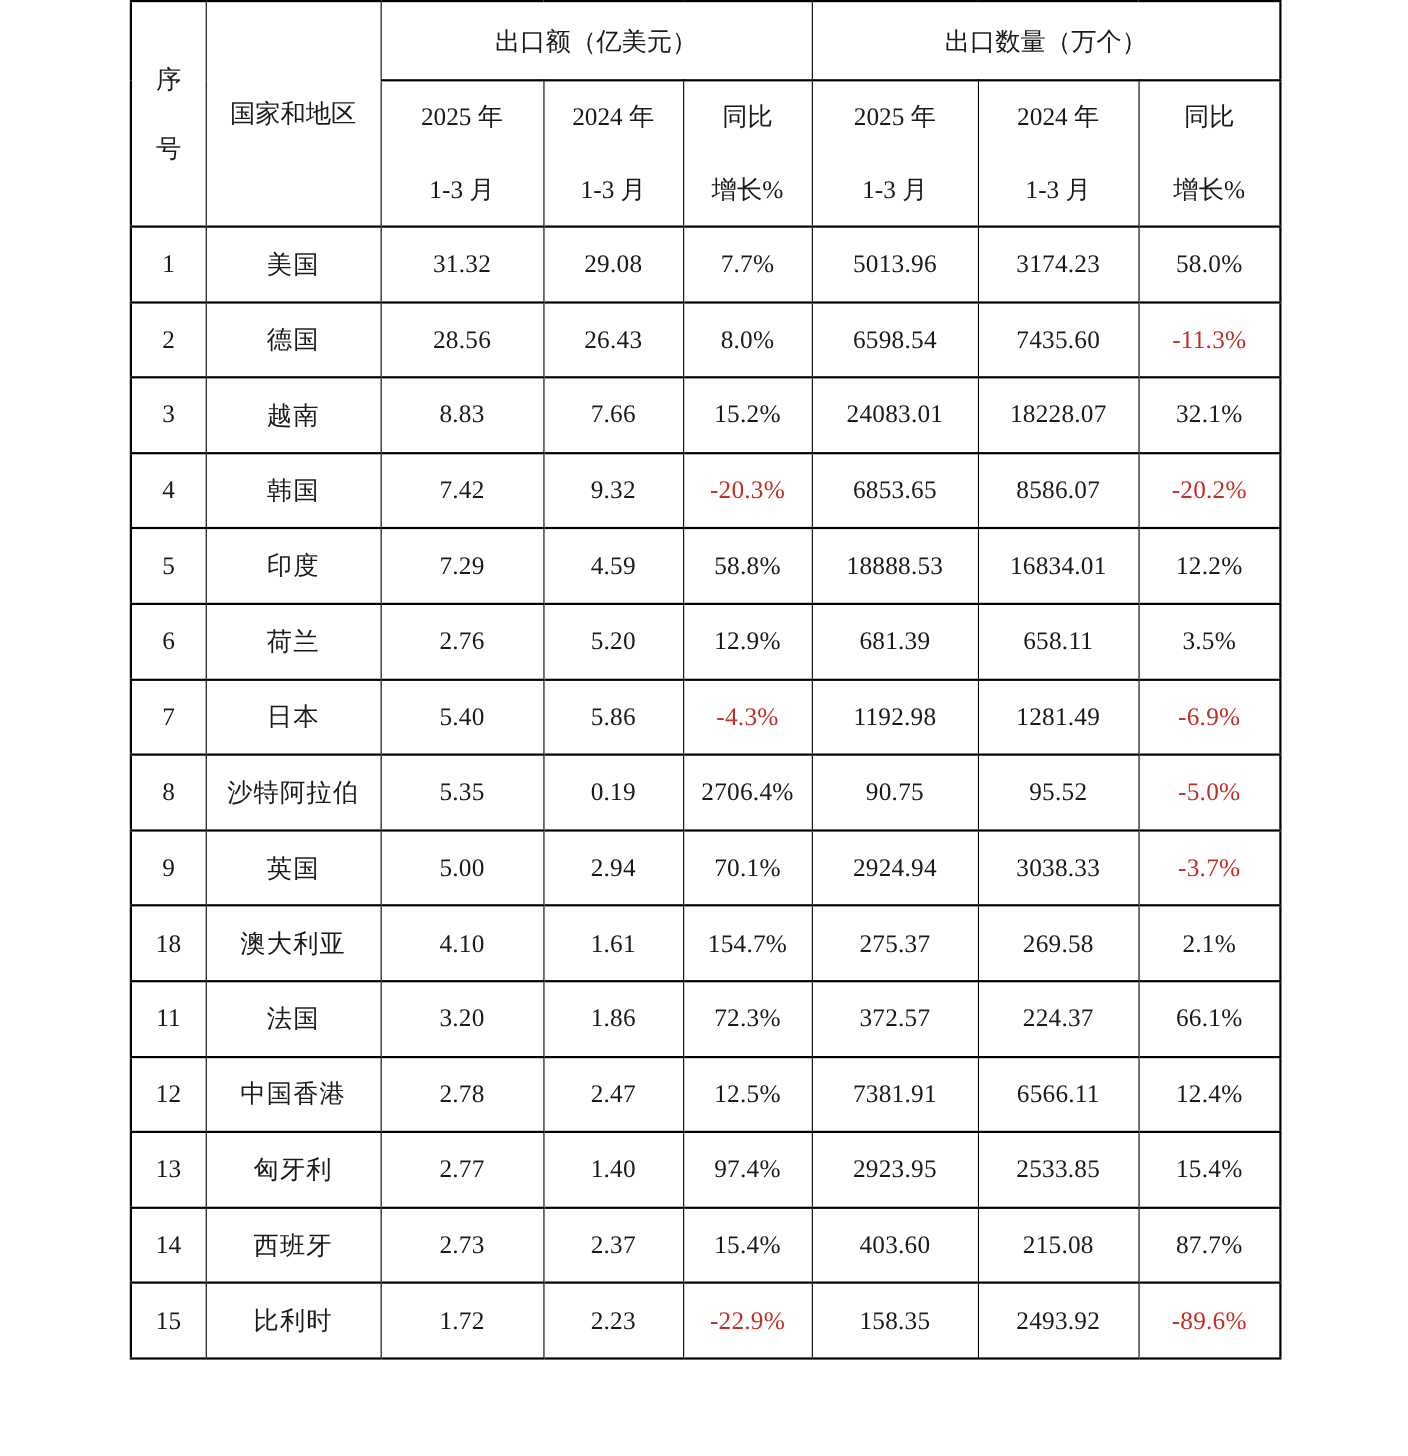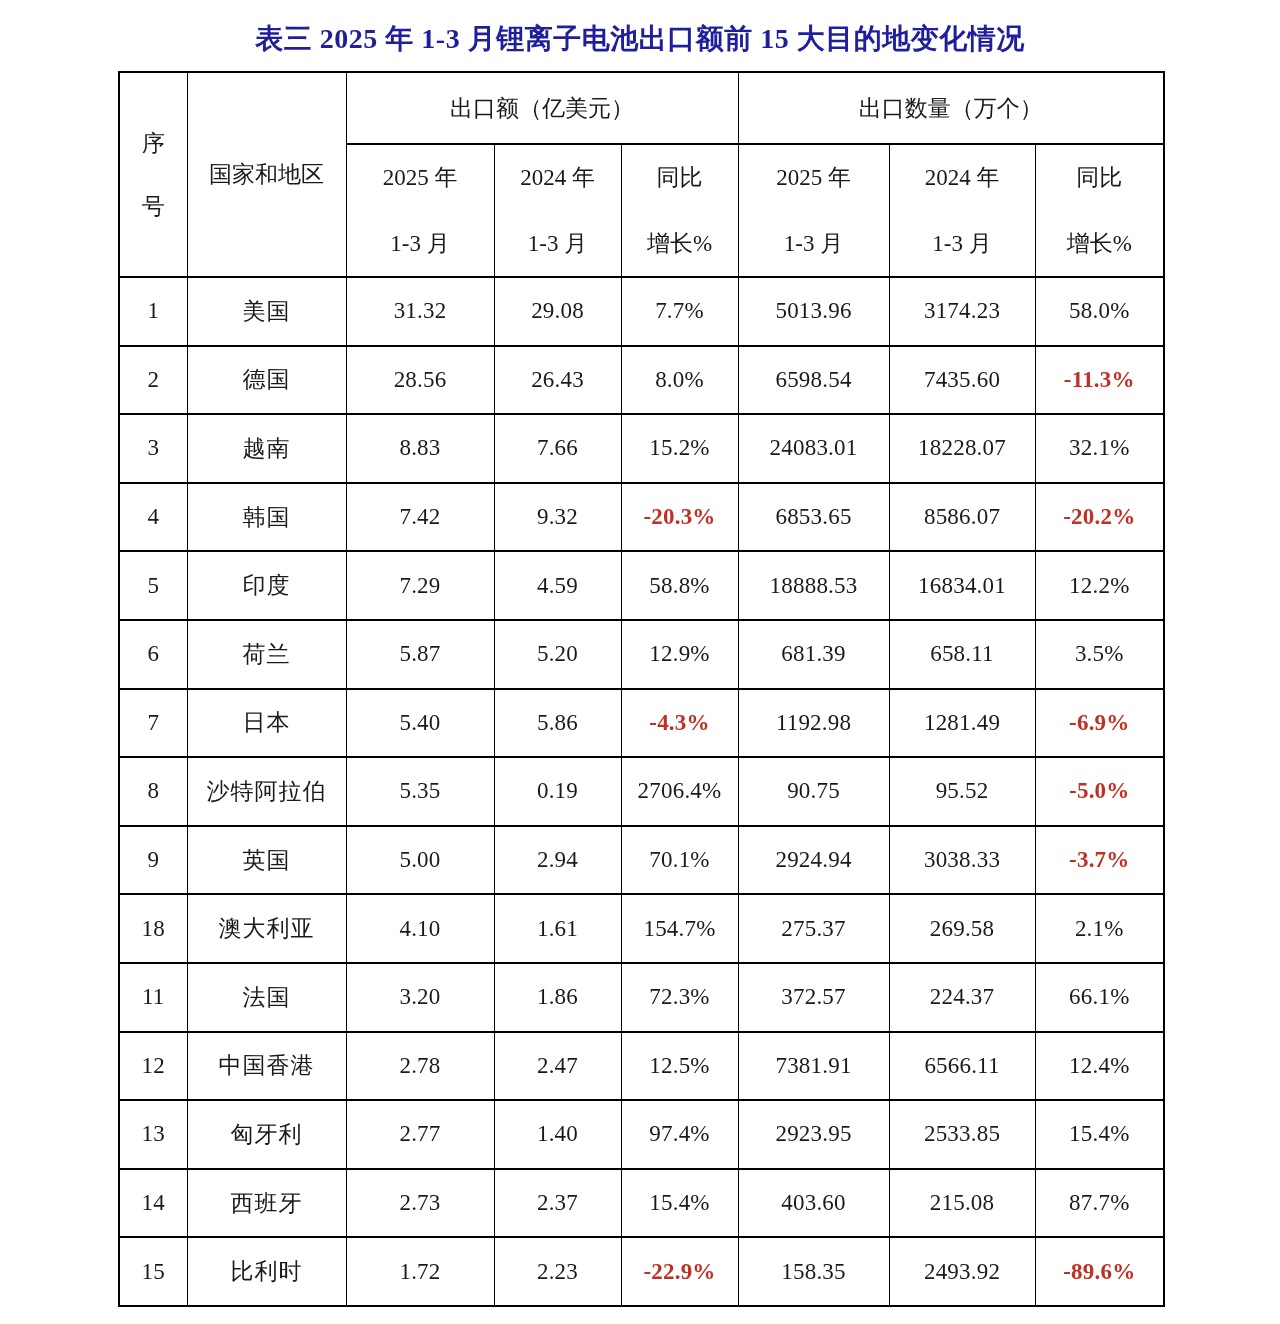--- a/index.html
+++ b/index.html
@@ -51,28 +51,27 @@
     justify-content:space-around;
     align-items:center;
     height:100%;
   }
   th.seq-th .two-line { justify-content:center; gap:32px; }
   th .cell-inner-wrap { height:131px; }
   th.seq-th .cell-inner-wrap { height:201px; }
   tbody tr { height:68.6px; }
   tbody td { letter-spacing:0.2px; }
   td.c-country { letter-spacing:1px; }
-  .neg { color:var(--neg-color);font-weight:bold; }
+  .neg { color:var(--neg-color); }
 </style>
 </head>
 <body>
 
 <div class="page">
 
-  <div class="title">表三 2025 年 1-3 月锂离子电池出口额前 15 大目的地变化情况</div>
 
   <table class="tbl">
     <colgroup>
       <col style="width:68px">
       <col style="width:159px">
       <col style="width:148px">
       <col style="width:127px">
       <col style="width:117px">
       <col style="width:151px">
       <col style="width:146px">
@@ -181,21 +180,21 @@
     <td>4.59</td>
     <td class="auto-neg">58.8%</td>
     <td>18888.53</td>
     <td>16834.01</td>
     <td class="auto-neg">12.2%</td>
   </tr>
 
   <tr class="data-row">
     <td class="c-seq">6</td>
     <td class="c-country">荷兰</td>
-    <td>5.87</td>
+    <td>2.76</td>
     <td>5.20</td>
     <td class="auto-neg">12.9%</td>
     <td>681.39</td>
     <td>658.11</td>
     <td class="auto-neg">3.5%</td>
   </tr>
 
   <tr class="data-row">
     <td class="c-seq">7</td>
     <td class="c-country">日本</td>

